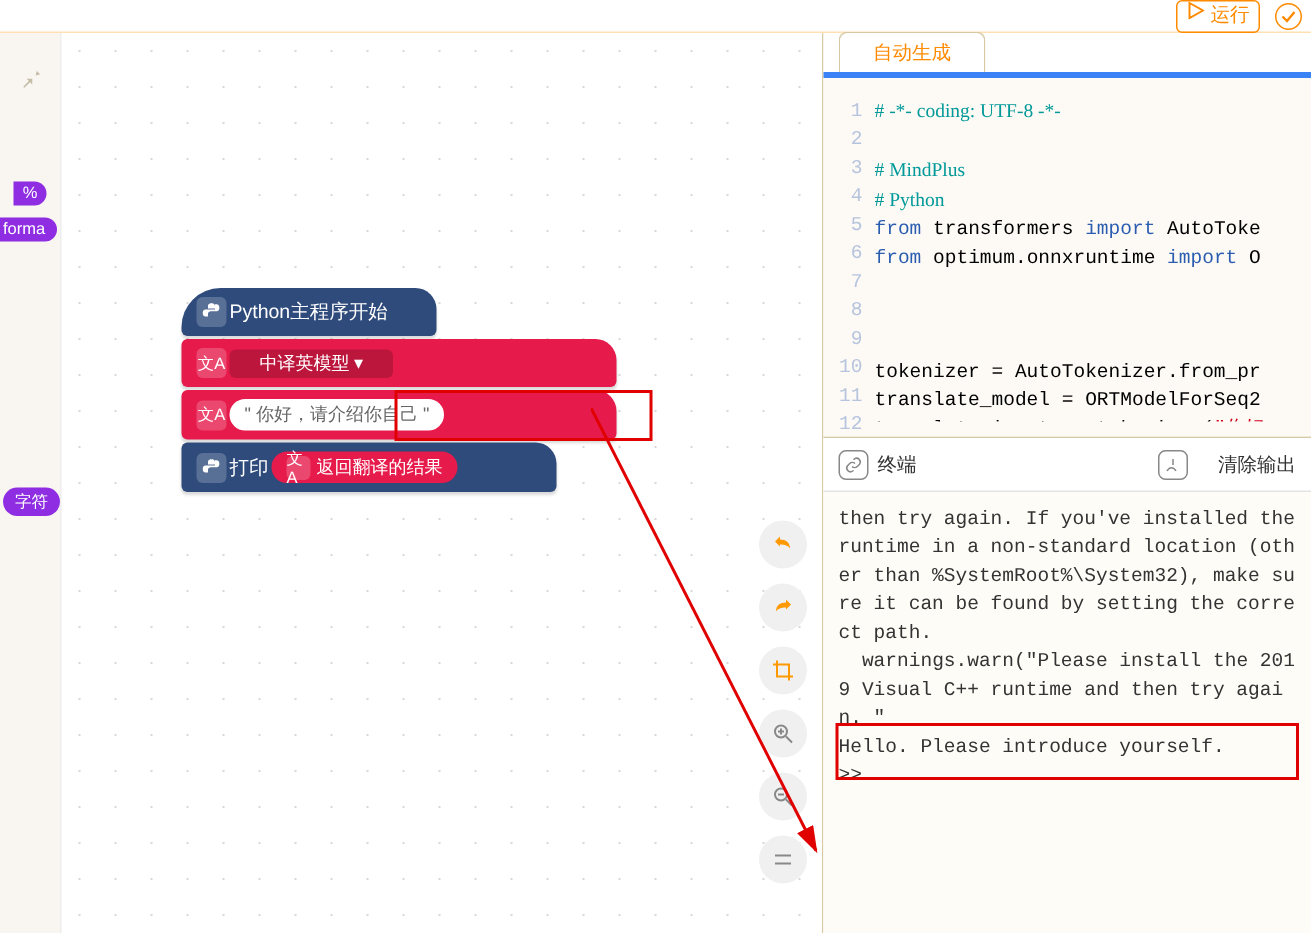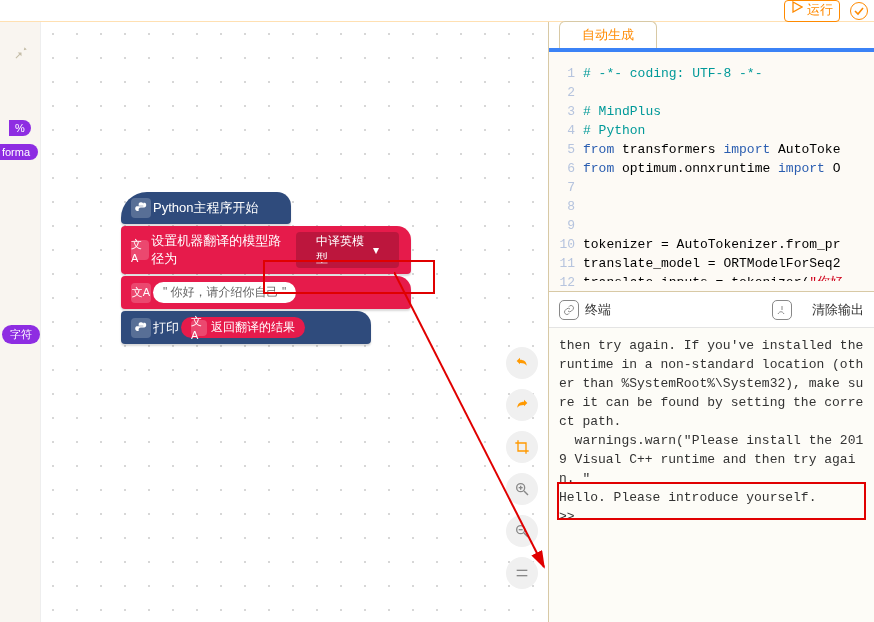--- a/index.html
+++ b/index.html
@@ -222,21 +222,21 @@
     height: 100%;
   }
   .gutter {
     width: 34px;
     text-align: right;
     padding-right: 8px;
     color: #b6c4de;
     user-select: none;
   }
   .code-lines { flex:1; white-space: pre; overflow: hidden; }
-  .c-comment { color: #009999; }
+  .c-comment { color: #009999; font-family: Liberation Serif, serif; }
   .c-key { color: #2a5db0; }
   .c-str { color: #d0021b; }
 
   .terminal-bar {
     height: 36px;
     display: flex;
     align-items: center;
     justify-content: space-between;
     padding: 0 10px;
     border-bottom: 1px solid #e4e4e4;
@@ -339,21 +339,20 @@
       <span class="block-icon">
         <svg width="14" height="14" viewBox="0 0 24 24">
             <path d="M12 2c-4 0-4 3-4 3v3h8v1H5s-3 0-3 4 3 4 3 4h3v-3s0-3 4-3h6s3 0 3-4-3-4-3-4h-2V5s0-3-4-3z" fill="#fff"></path>
           </svg>
       </span>
       <span>Python主程序开始</span>
     </div>
 
     <div class="block red">
       <span class="block-icon">文A</span>
-      <span>设置机器翻译的模型路径为</span>
       <span class="chip-drop">
         <span>中译英模型</span>
         <span>▾</span>
       </span>
     </div>
 
     <div class="block red">
       <span class="block-icon">文A</span>
       <span class="chip-input">" 你好，请介绍你自己 "</span>
     </div>

